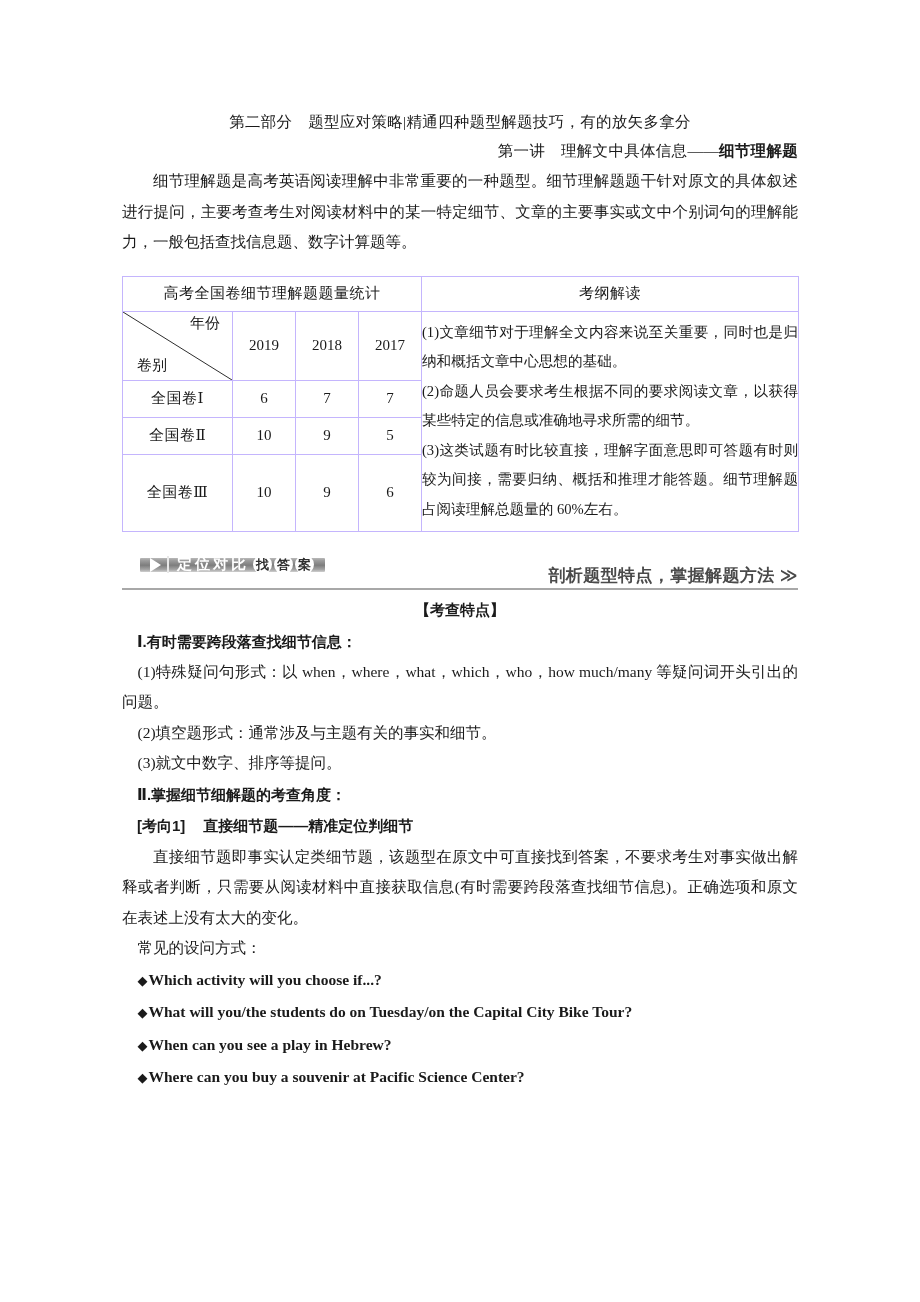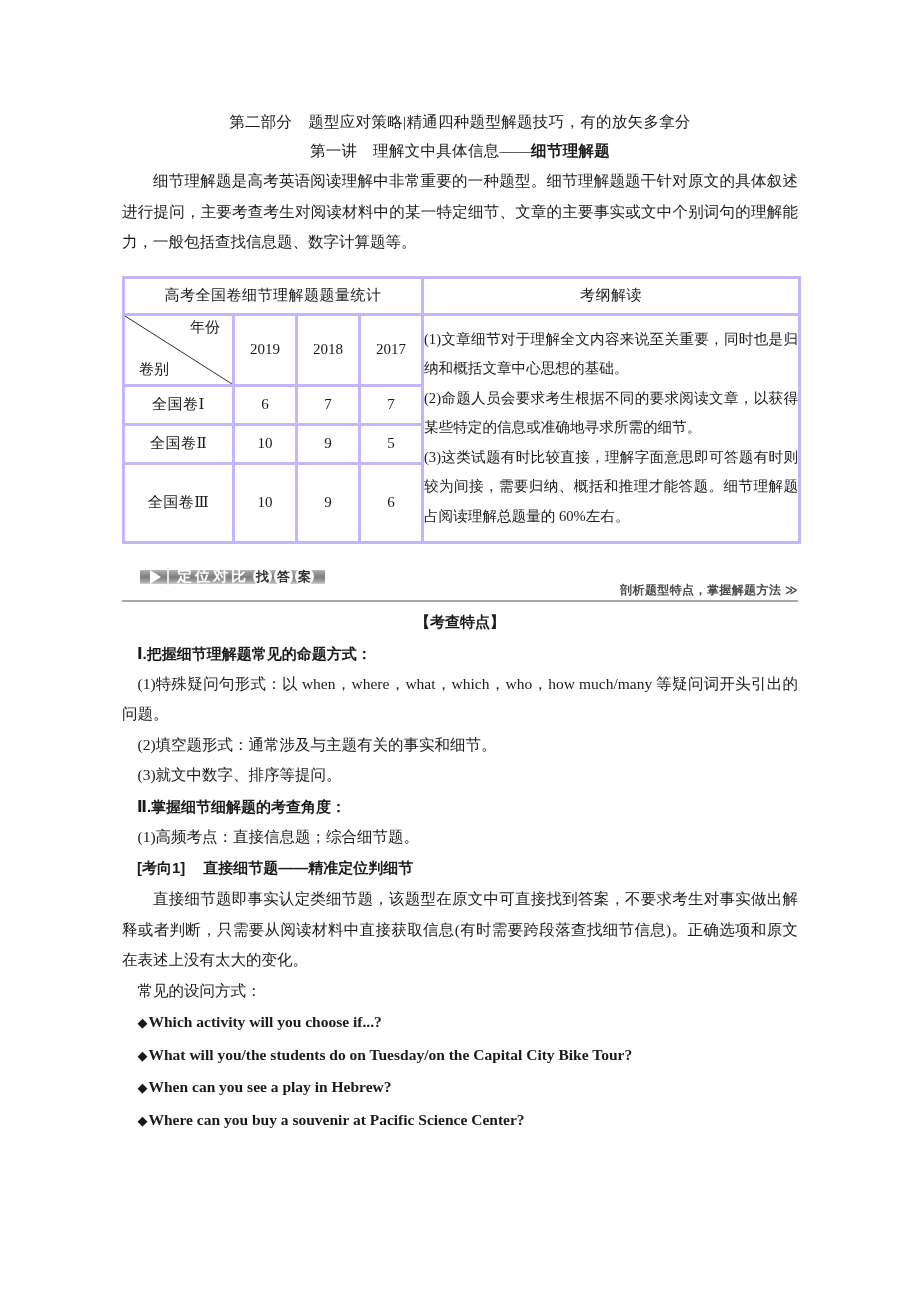--- a/index.html
+++ b/index.html
@@ -31,21 +31,21 @@
 
   
   .part-title {
     text-align: center;
     font-size: 15.5px;
     line-height: 28px;
     letter-spacing: 0.3px;
     white-space: nowrap;
   }
   .lecture-title {
-    text-align: center;
+    text-align: right;
     font-size: 15.5px;
     line-height: 30px;
     letter-spacing: 0.3px;
     white-space: nowrap;
   }
   .lecture-title .em {
     font-weight: bold;
   }
 
   
@@ -62,21 +62,21 @@
   }
 
   
   .stat-table {
     width: 676px;
     border-collapse: collapse;
     margin-top: 18px;
     table-layout: fixed;
   }
   .stat-table td, .stat-table th {
-    border: 3px solid #c4b5fd;
+    border: 1px solid #c4b5fd;
     font-weight: normal;
     font-size: 15px;
     padding: 0;
     vertical-align: middle;
   }
   .th-main {
     text-align: center;
     font-weight: bold;
     height: 34px;
     font-size: 15px;
@@ -187,21 +187,21 @@
     font-size: 13px;
     font-weight: bold;
     margin-right: 2px;
     letter-spacing: 0;
   }
   .banner-tagline {
     position: absolute;
     right: 0;
     bottom: 3px;
     font-family: "Liberation Sans", "DejaVu Sans", sans-serif;
-    font-size: 12px;
+    font-size: 17px;
     font-weight: bold;
     color: #4a4a4a;
     letter-spacing: 0.4px;
     white-space: nowrap;
   }
   .banner-rule {
     position: absolute;
     left: 0;
     right: 0;
     bottom: 0;
@@ -319,27 +319,26 @@
           <span class="circ">答</span>
           <span class="circ">案</span>
         </span>
       </div>
       <div class="banner-tagline">剖析题型特点，掌握解题方法 ≫</div>
       <div class="banner-rule"></div>
     </div>
 
     <div class="center-head">【考查特点】</div>
 
-    <div class="bold-head">Ⅰ.把握细节理解题常见的命题方式：</div>
+    <div class="bold-head">Ⅰ.有时需要跨段落查找细节信息：</div>
     <p class="para indent1">(1)特殊疑问句形式：以 when，where，what，which，who，how much/many 等疑问词开头引出的问题。</p>
     <p class="para indent1">(2)填空题形式：通常涉及与主题有关的事实和细节。</p>
     <p class="para indent1">(3)就文中数字、排序等提问。</p>
 
     <div class="bold-head">Ⅱ.掌握细节细解题的考查角度：</div>
-    <p class="para indent1">(1)高频考点：直接信息题；综合细节题。</p>
 
     <div class="kaoxiang">
       <span>[考向1]</span><span class="gap"></span><span>直接细节题——精准定位判细节</span>
     </div>
 
     <p class="para">直接细节题即事实认定类细节题，该题型在原文中可直接找到答案，不要求考生对事实做出解释或者判断，只需要从阅读材料中直接获取信息(有时需要跨段落查找细节信息)。正确选项和原文在表述上没有太大的变化。</p>
 
     <p class="para indent1">常见的设问方式：</p>
 
     <div class="bullet-line">

